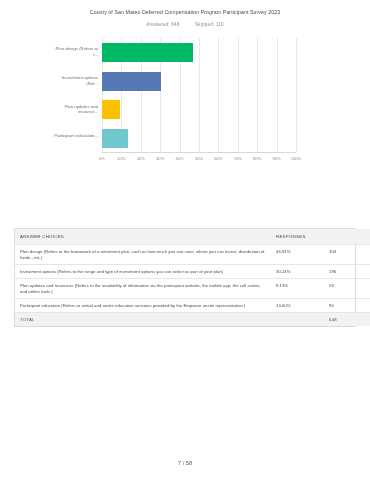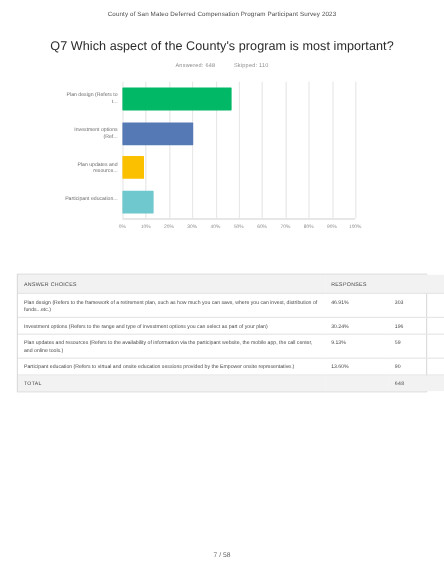--- a/index.html
+++ b/index.html
@@ -182,21 +182,20 @@
     color: #5a5a5a;
   }
 </style>
 </head>
 <body>
 
 <div class="page">
 
   <div class="doc-header">County of San Mateo Deferred Compensation Program Participant Survey 2023</div>
 
-  <div class="question-title">Q7 Which aspect of the County's program is most important?</div>
 
   <div class="meta-line">
     <span class="meta-item">Answered: 648</span>
     <span class="meta-item">Skipped: 110</span>
   </div>
 
   <div class="chart-wrap">
     <div class="chart-inner">
       <div class="cat-labels">
           <div class="cat-label" style="top: 8.375px;">Plan design (Refers to t...</div>

